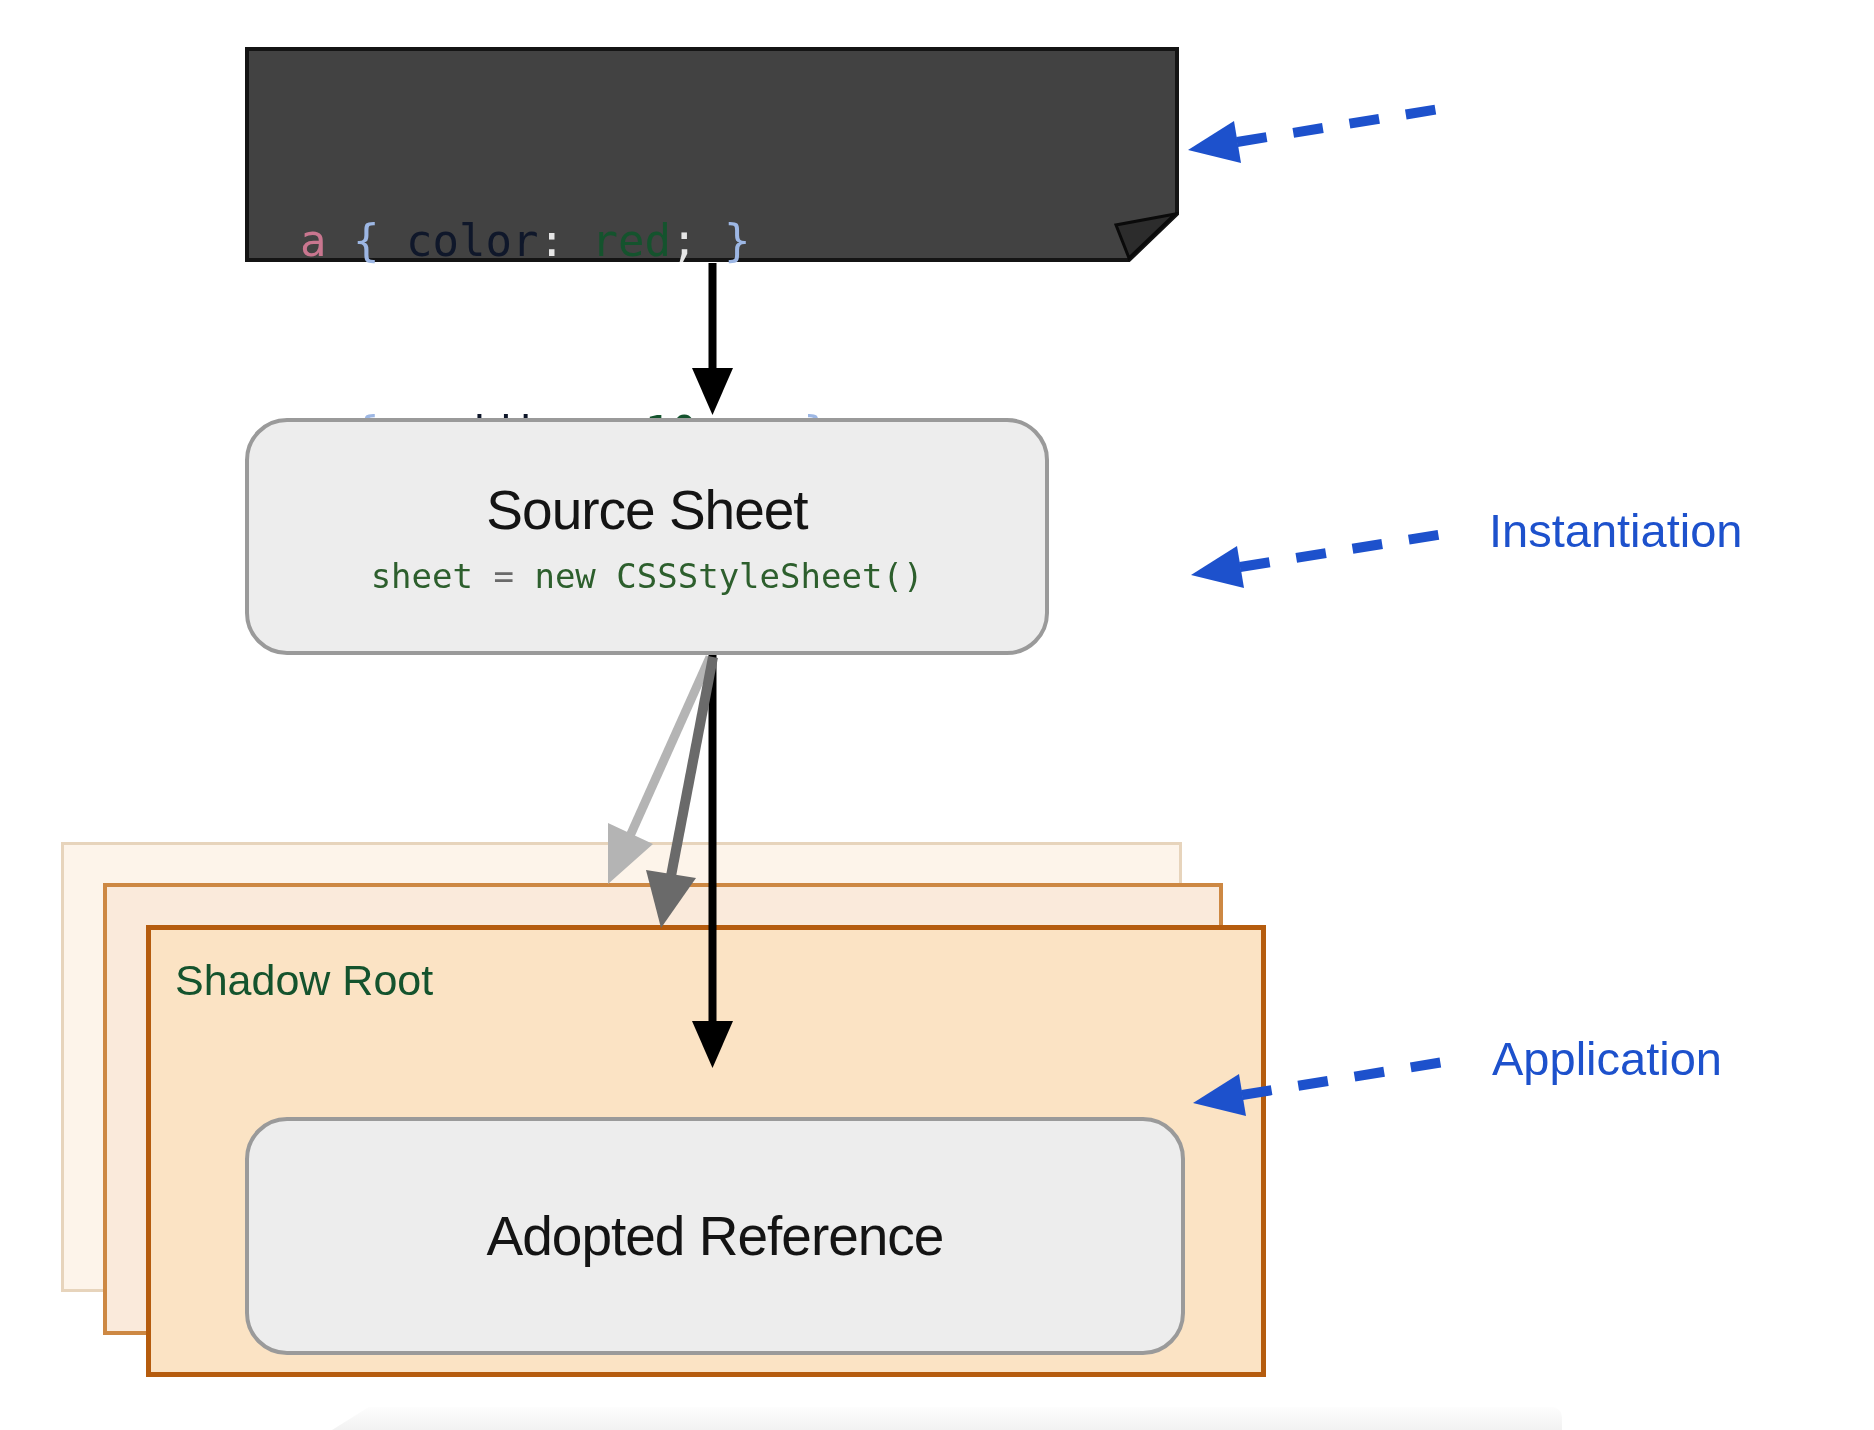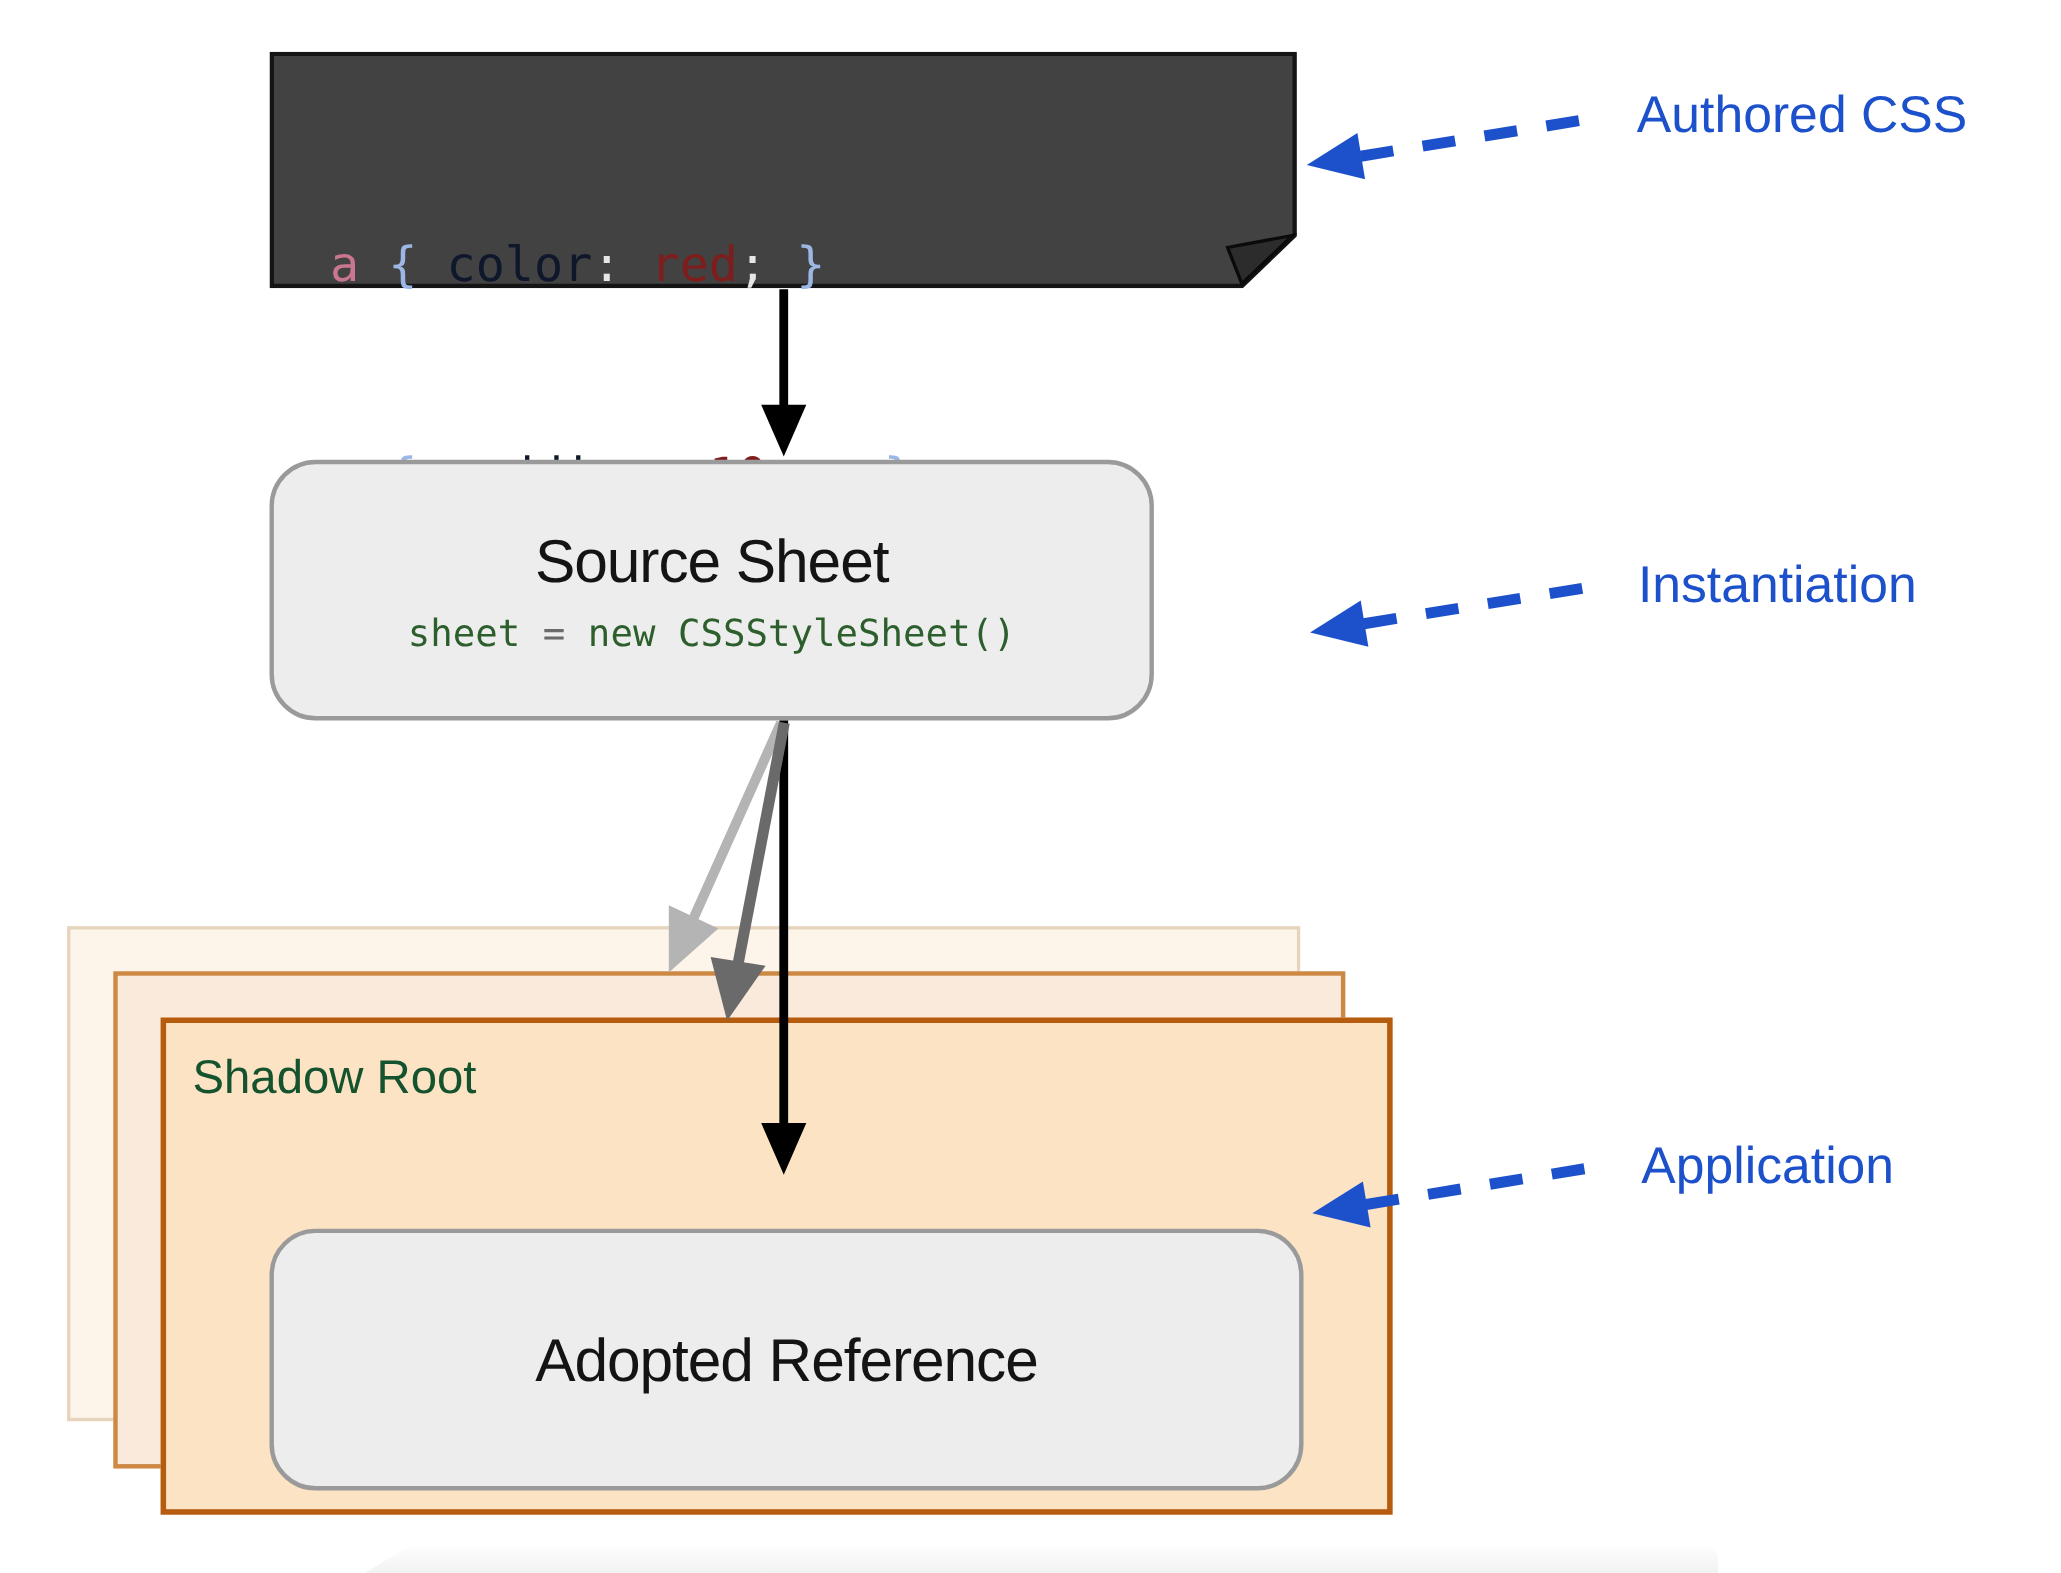--- a/index.html
+++ b/index.html
@@ -9,21 +9,21 @@
   
   .code-note{position:absolute;left:245px;top:47px;width:934px;height:215px;z-index:2;}
   .note-shape{position:absolute;left:0;top:0;}
   .code-lines{position:absolute;left:55px;top:34px;
               font-family:"DejaVu Sans Mono",monospace;font-size:44px;line-height:64px;
               white-space:pre;}
   .tok-sel{color:#c9768f;}
   .tok-br{color:#9db7e4;}
   .tok-prop{color:#0f172a;}
   .tok-pun{color:#e6e6e6;}
-  .tok-val{color:#7f1d1d;}
+  .tok-val{color:#14532d;}
 
   
   .gbox{position:absolute;box-sizing:border-box;background:#ededed;
         border:4px solid #9a9a9a;border-radius:42px;
         display:flex;flex-direction:column;align-items:center;justify-content:center;
         z-index:4;}
   .gbox-source{left:245px;top:418px;width:804px;height:237px;}
   .gbox-adopted{left:245px;top:1072px;width:940px;height:238px;margin-top:45px;}
   .gbox .gbox-title{font-size:55px;color:#141414;letter-spacing:-1px;}
   .gbox .gbox-code{font-family:"DejaVu Sans Mono",monospace;font-size:34px;
@@ -81,21 +81,20 @@
 
   <div class="gbox gbox-source">
     <div class="gbox-title">Source Sheet</div>
     <div class="gbox-code"><span class="tok-green">sheet </span><span class="tok-op">= </span><span class="tok-green">new CSSStyleSheet()</span></div>
   </div>
 
   <div class="gbox gbox-adopted">
     <div class="gbox-title">Adopted Reference</div>
   </div>
 
-  <div class="anno anno-authored">Authored CSS</div>
   <div class="anno anno-application">Application</div>
   <div class="anno anno-instantiation">Instantiation</div>
 
   <div class="bottom-strip"></div>
 
   <svg class="overlay" width="1874" height="1430" viewBox="0 0 1874 1430">
 
     <g>
       <line x1="712.5" y1="263" x2="712.5" y2="372" stroke="#000000" stroke-width="8"></line>
       <polygon points="712.5,415 692,368 733,368" fill="#000000"></polygon>

